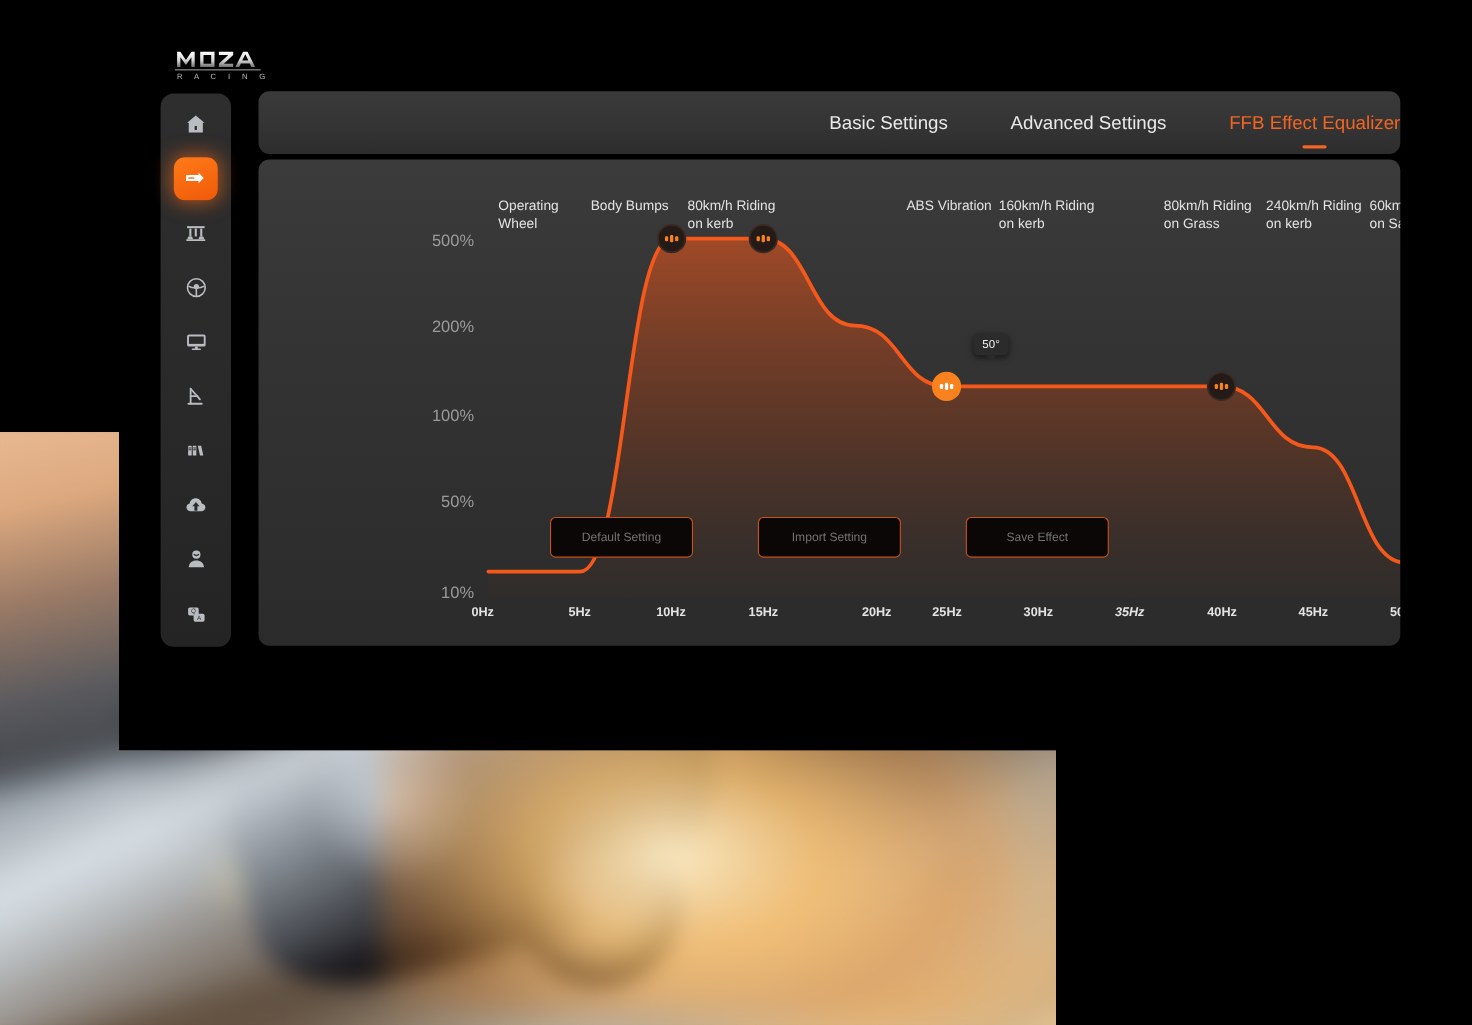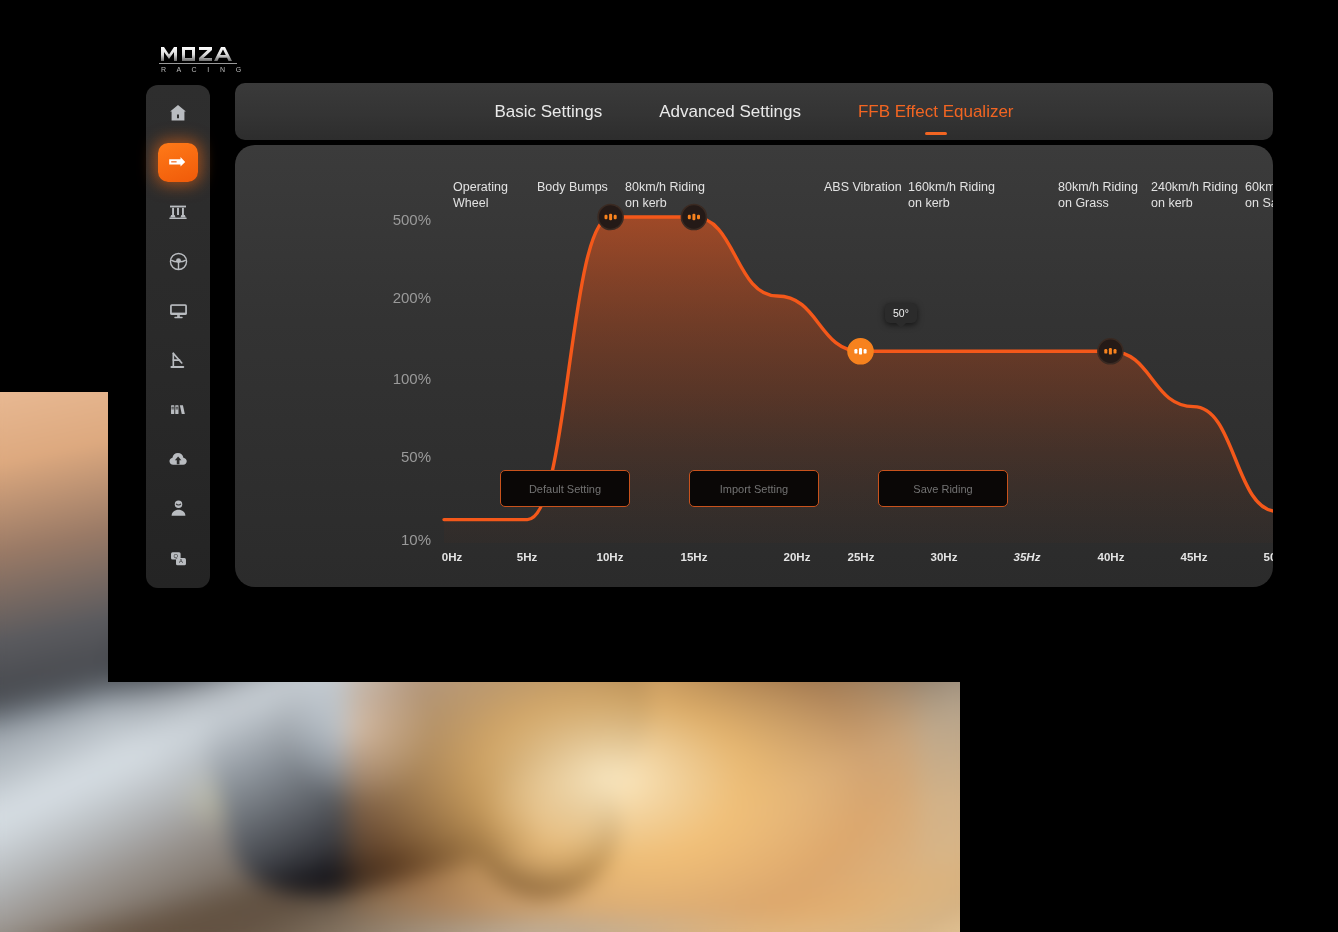--- a/index.html
+++ b/index.html
@@ -112,21 +112,21 @@
   .nav-item.active {
     background: linear-gradient(160deg, #ff7a18 0%, #f05a09 100%);
     box-shadow: 0 0 16px 3px rgba(255,110,20,0.55);
   }
 
   
   .tabbar {
     position: absolute; left: 89px; top: 83px; width: 1038px; height: 57px;
     background: linear-gradient(180deg, #3a3a3a 0%, #343434 55%, #2d2d2d 100%);
     border-radius: 10px;
-    display: flex; align-items: center; justify-content: center;
+    display: flex; align-items: center; justify-content: flex-end;
   }
   .tab {
     position: relative;
     color: #e9e9e9;
     font-size: 17px;
     padding: 0 0px;
     cursor: pointer;
     white-space: nowrap;
   }
   .tab + .tab { margin-left: 57px; }
@@ -135,21 +135,21 @@
     content: "";
     position: absolute; left: 50%; transform: translateX(-50%);
     bottom: -13px; width: 22px; height: 3px; border-radius: 2px;
     background: #f26522;
   }
 
   
   .panel {
     position: absolute; left: 89px; top: 145px; width: 1038px; height: 442px;
     background: linear-gradient(180deg, #3b3b3b 0%, #333333 40%, #2b2b2b 100%);
-    border-radius: 20px;
+    border-radius: 10px;
     overflow: hidden;
   }
   .chart-area { position: absolute; left: 0; top: 0; width: 100%; height: 100%; }
   .chart-svg { position: absolute; left: 0; top: 0; }
 
   .annot {
     position: absolute;
     color: #e2e2e2;
     font-size: 12.5px;
     line-height: 15.5px;
@@ -453,36 +453,36 @@
         <div class="annot" style="left:1010px;top:35px;">
           <span>60km/h Riding</span><br><span>on Sand</span>
         </div>
 
         <div class="ytick" style="left:150px;top:66px;">500%</div>
         <div class="ytick" style="left:150px;top:144px;">200%</div>
         <div class="ytick" style="left:150px;top:225px;">100%</div>
         <div class="ytick" style="left:150px;top:303px;">50%</div>
         <div class="ytick" style="left:150px;top:386px;">10%</div>
 
-        <div class="xtick" style="left:194px;top:406px;">0Hz</div>
+        <div class="xtick" style="left:168px;top:406px;text-align:right;">0Hz</div>
         <div class="xtick" style="left:269px;top:406px;">5Hz</div>
         <div class="xtick" style="left:352px;top:406px;">10Hz</div>
         <div class="xtick" style="left:436px;top:406px;">15Hz</div>
         <div class="xtick" style="left:539px;top:406px;">20Hz</div>
         <div class="xtick" style="left:603px;top:406px;">25Hz</div>
         <div class="xtick" style="left:686px;top:406px;">30Hz</div>
         <div class="xtick" style="left:769px;top:406px;font-style:italic;">35Hz</div>
         <div class="xtick" style="left:853px;top:406px;">40Hz</div>
         <div class="xtick" style="left:936px;top:406px;">45Hz</div>
         <div class="xtick" style="left:1019px;top:406px;">50Hz</div>
 
         <div class="tooltip" style="left:650px;top:158px;">50°</div>
       </div>
     </div>
 
     <div class="btnrow">
       <div class="btn">Default Setting</div>
       <div class="btn">Import Setting</div>
-      <div class="btn">Save Riding</div>
+      <div class="btn">Save Effect</div>
     </div>
 
   </div>
 </div>
 
 </body></html>

